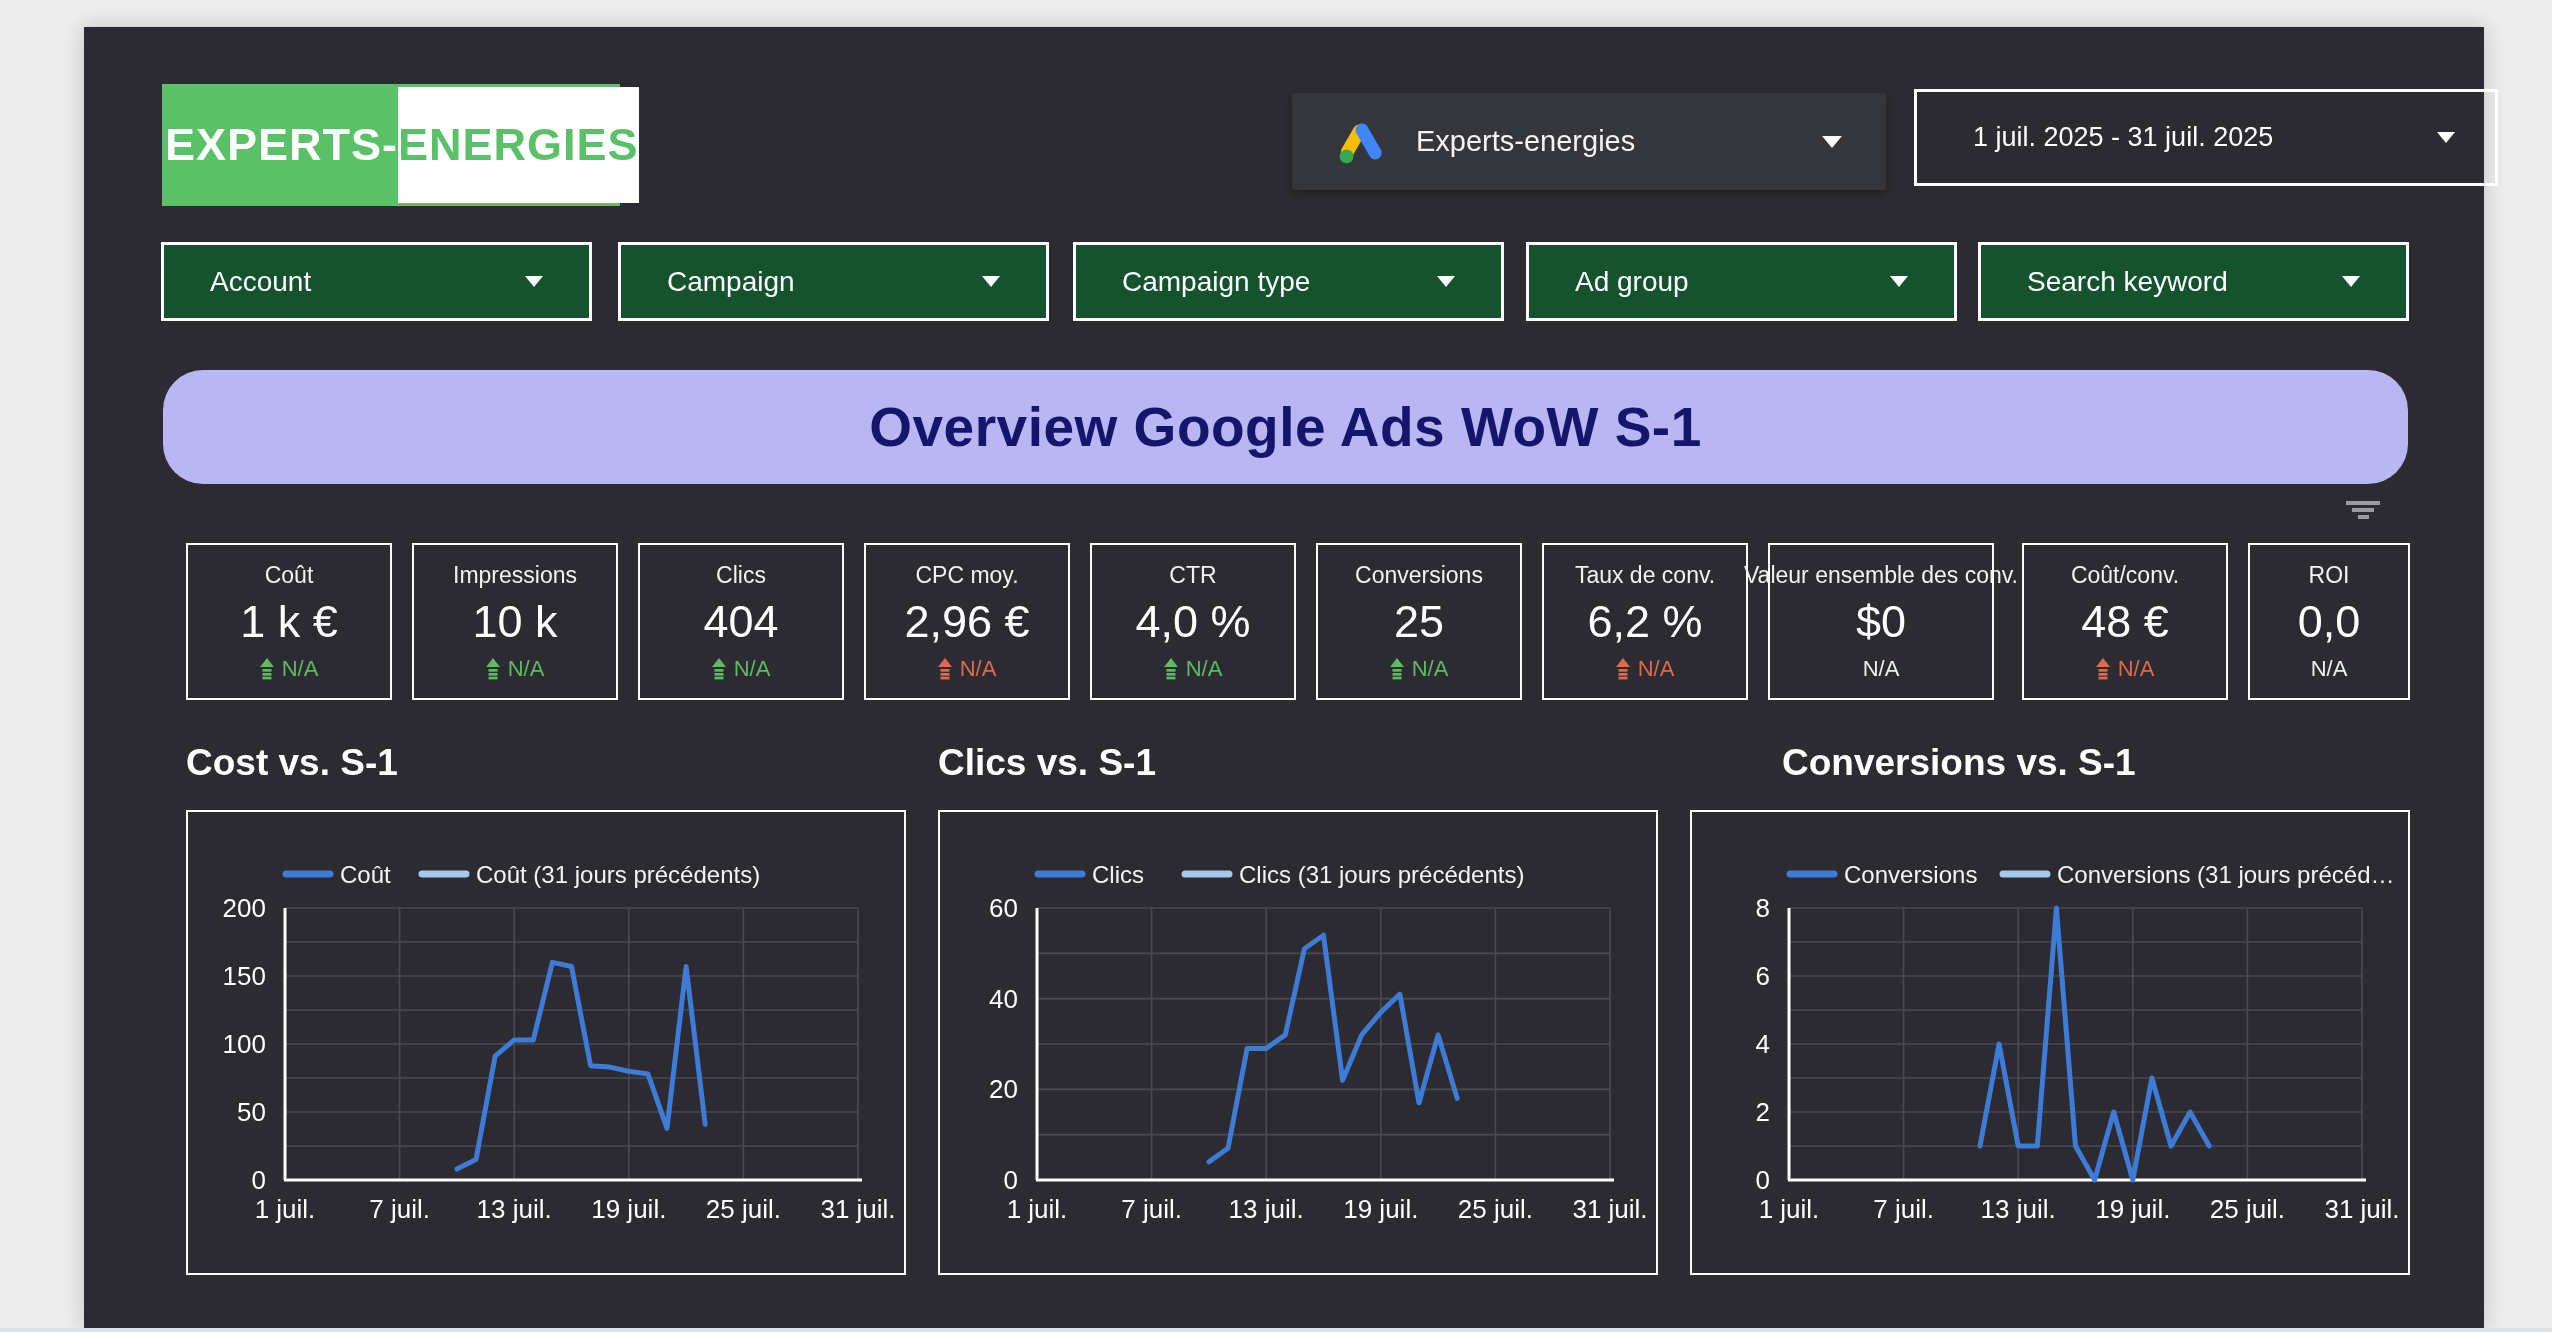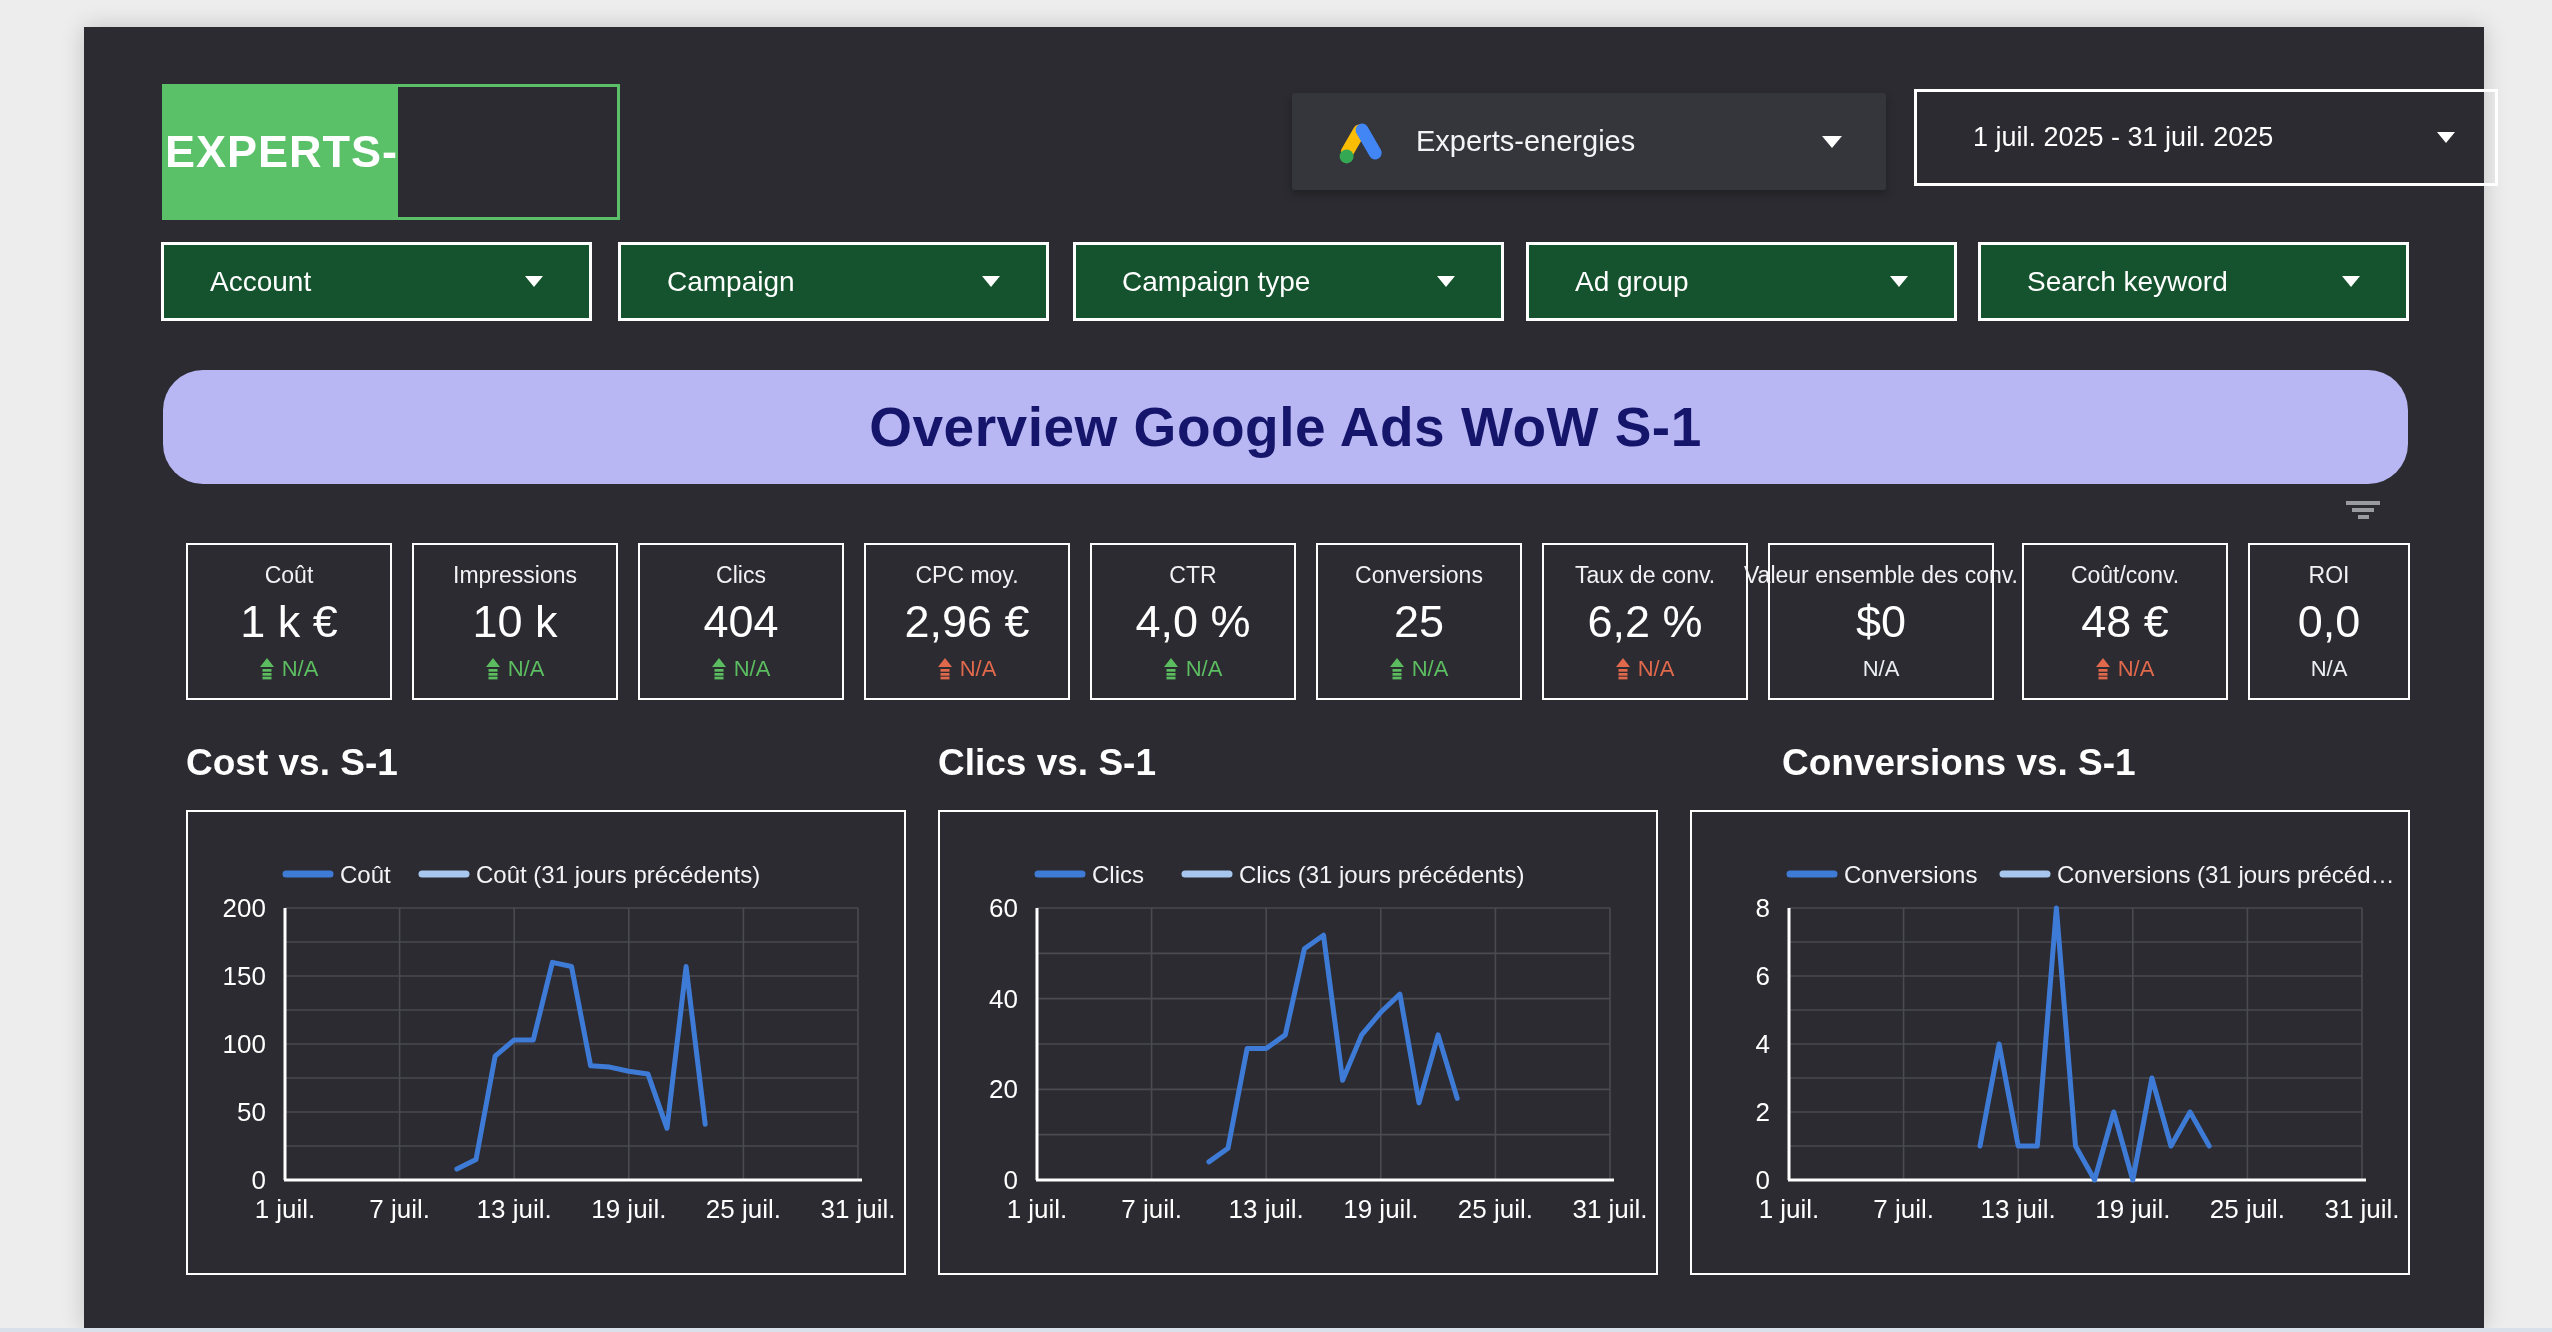--- a/index.html
+++ b/index.html
@@ -8,21 +8,21 @@
     background:#ededed;font-family:"Liberation Sans",sans-serif;
     -webkit-font-smoothing:antialiased;
   }
   .panel{
     position:absolute;left:84px;top:27px;width:2400px;height:1301px;
     background:#2b2b31;box-shadow:0 0 22px rgba(0,0,0,.18);
   }
   .bottom-strip{position:absolute;left:0;top:1328px;width:2552px;height:4px;background:#d9e0e9;}
 
   
-  .logo{position:absolute;left:162px;top:84px;width:458px;height:136px;
+  .logo{position:absolute;left:162px;top:84px;width:458px;height:122px;
     border:3px solid #5bc169;display:flex;box-sizing:border-box;}
   .logo .half{display:flex;align-items:center;justify-content:center;
     font-weight:bold;font-size:45px;letter-spacing:1px;white-space:nowrap;}
   .logo .green{background:#5bc169;color:#ffffff;flex:0 0 50.5%;}
   .logo .white{background:#ffffff;color:#5bc169;flex:1;}
 
   
   .acct-sel{position:absolute;left:1292px;top:93px;width:594px;height:97px;
     background:#35353c;border-radius:3px;display:flex;align-items:center;
     box-shadow:0 4px 8px rgba(0,0,0,.28);cursor:pointer;}
@@ -68,20 +68,21 @@
   svg text{font-family:"Liberation Sans",sans-serif;}
 </style>
 </head>
 <body>
 
 <div class="panel"></div>
 <div class="bottom-strip"></div>
 
 <div class="logo">
   <div class="half green">EXPERTS-</div>
+  <div class="half white">ENERGIES</div>
 </div>
 
 <div class="acct-sel">
   <svg class="ads-icon" viewBox="0 0 48 48">
     <rect x="11.2" y="7" width="11.5" height="33" rx="5.7" fill="#fbbc04" transform="rotate(30 17 24)"></rect>
     <rect x="25.3" y="6" width="11.5" height="35" rx="5.7" fill="#4285f4" transform="rotate(-30 31 24)"></rect>
     <circle cx="11.2" cy="36.8" r="6.2" fill="#34a853"></circle>
   </svg>
   <span class="lbl">Experts-energies</span>
   <span class="caret"></span>

